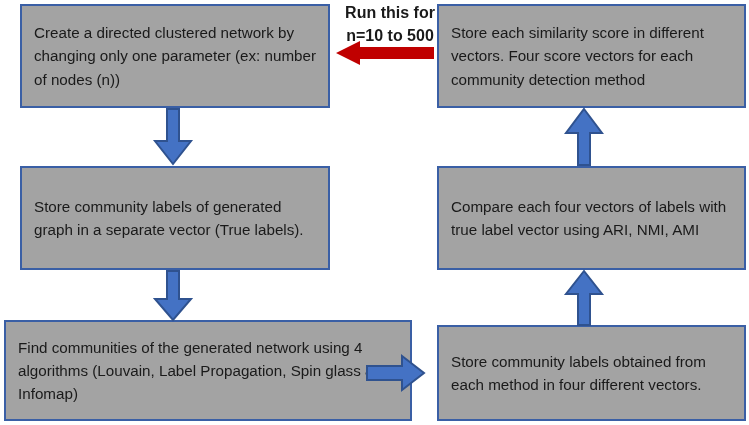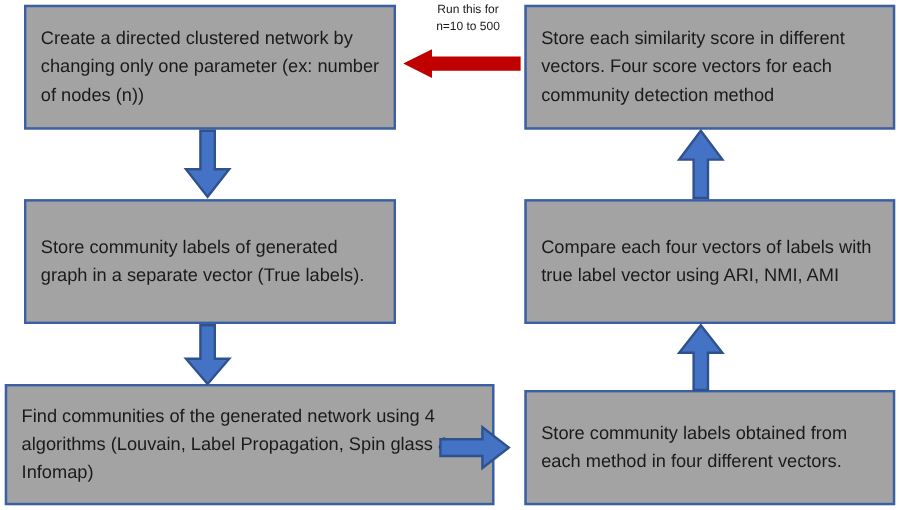--- a/index.html
+++ b/index.html
@@ -71,22 +71,22 @@
   }
   #a-red svg { display: block; }
   #a-red .redbody { fill: #C00000; }
 
   #red-label {
     position: absolute;
     left: 338px;
     top: 2px;
     width: 104px;
     text-align: center;
-    font-size: 10px;
-    font-weight: normal;
+    font-size: 16px;
+    font-weight: bold;
     line-height: 1.42;
     color: #1a1a1a;
     white-space: pre-line;
   }
 </style>
 </head>
 <body>
 
 <div id="canvas">
 

